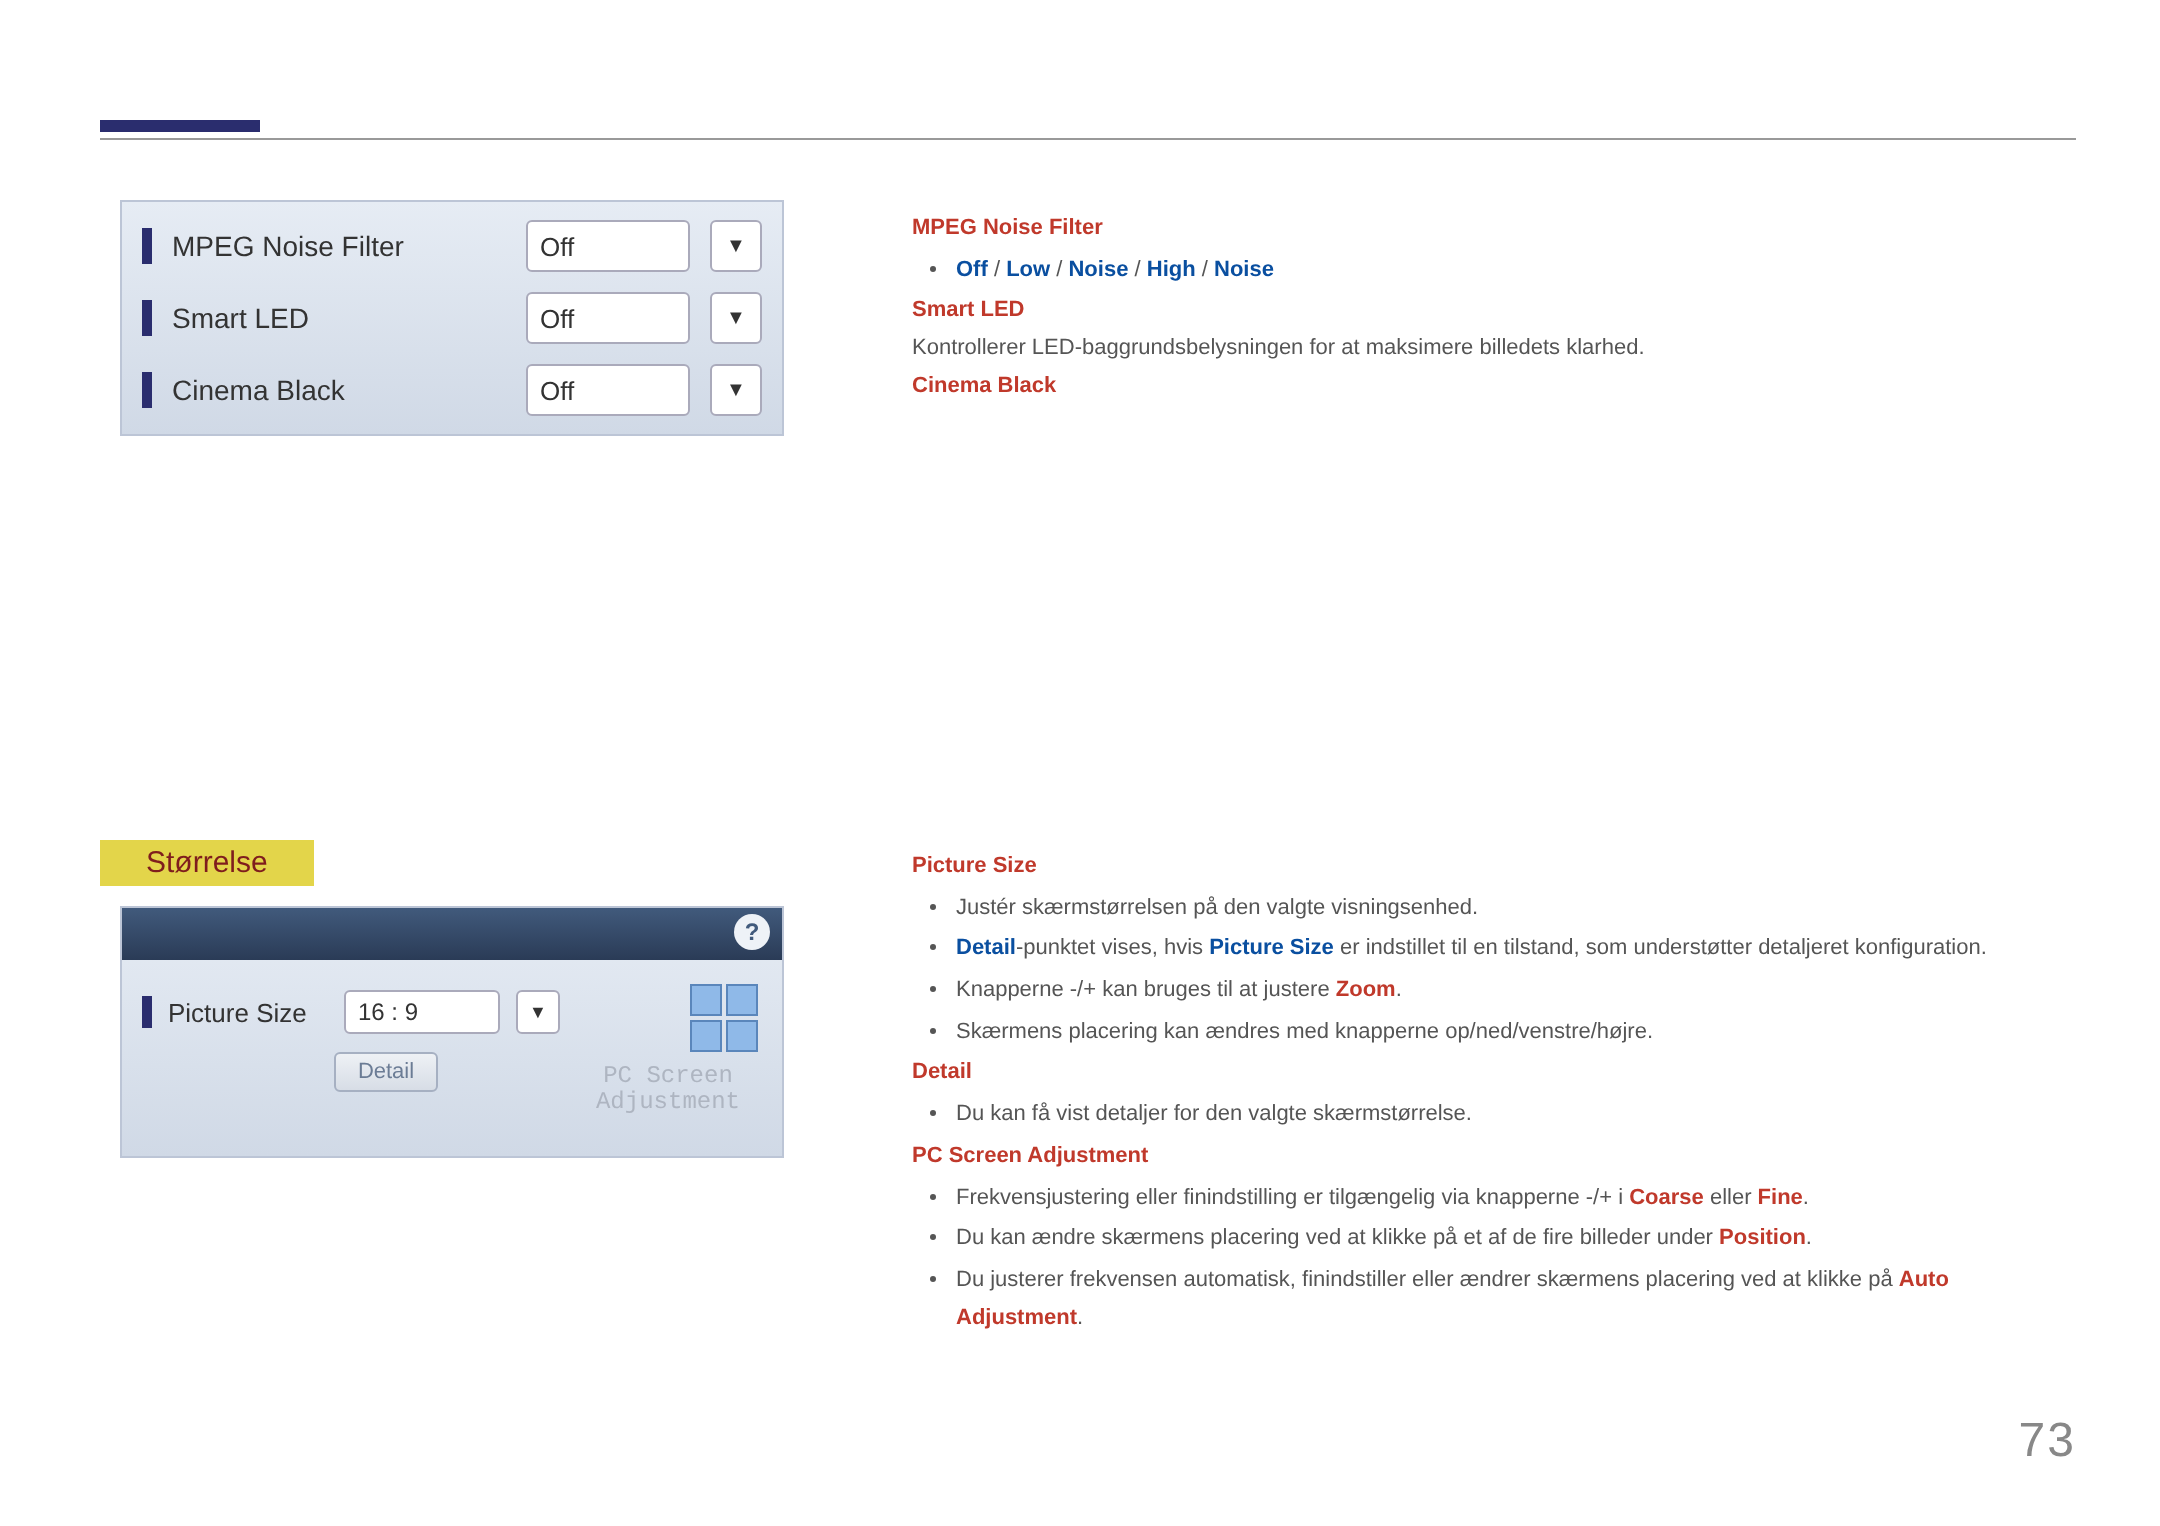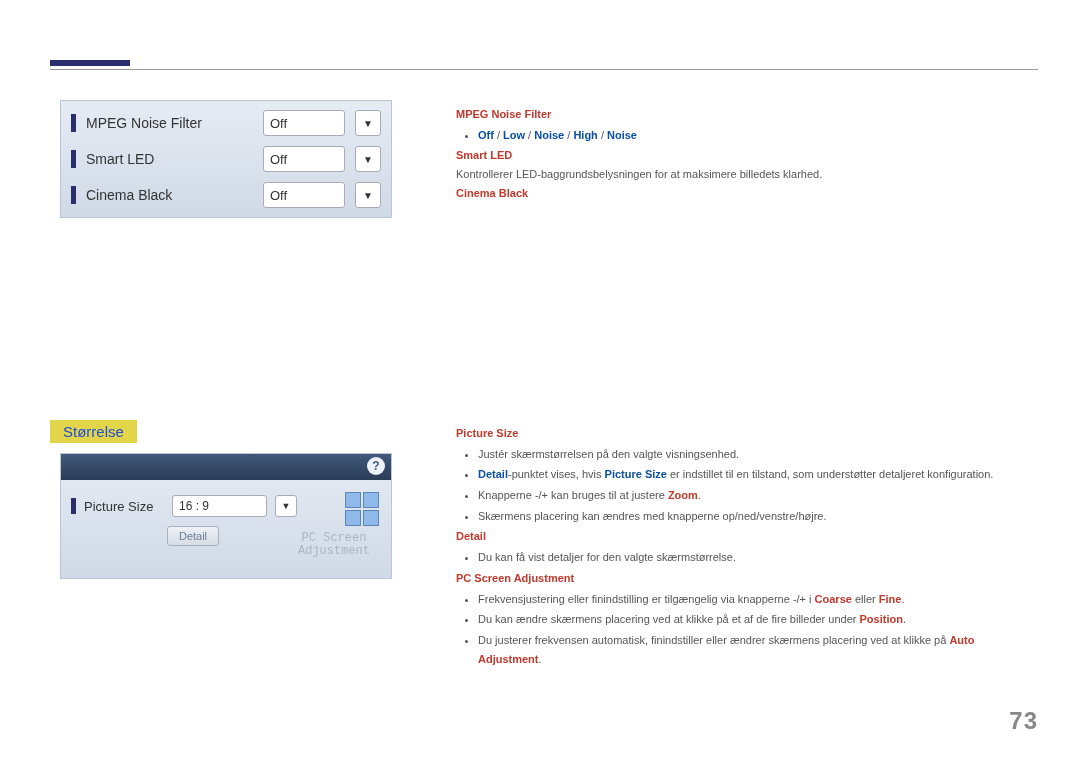--- a/index.html
+++ b/index.html
@@ -8,21 +8,21 @@
     font-family: Arial, Helvetica, sans-serif;
     font-size: 11px;
     color: #555;
     background: #fff;
     width: 1080px;
     height: 763px;
     position: relative;
   }
   .top-band { position: absolute; top: 60px; left: 50px; width: 80px; height: 6px; background: #2a2d6e; }
   .top-rule { position: absolute; top: 69px; left: 50px; right: 42px; height: 1px; background: #999; }
-  .page-num { position: absolute; bottom: 28px; right: 42px; font-size: 24px; color: #888; font-weight: 700; letter-spacing: 1px; }
+  .page-num { position: absolute; bottom: 28px; right: 42px; font-size: 24px; color: #888; font-weight: 400; letter-spacing: 1px; }
 
   
   .panel1 {
     position: absolute; top: 100px; left: 60px; width: 332px; height: 118px;
     background: linear-gradient(#e6ecf4, #d0d9e6);
     border: 1px solid #bcc5d6;
     padding: 8px 10px;
     display: flex; flex-direction: column; gap: 8px;
   }
   .row1 { display: flex; align-items: center; gap: 10px; height: 30px; }
@@ -34,21 +34,21 @@
     font-size: 13px; color: #333;
   }
   .caret {
     width: 26px; height: 26px; background: #fff; border: 1px solid #aab;
     border-radius: 3px; display: flex; align-items: center; justify-content: center;
     font-size: 10px; color: #333;
   }
 
   .section-hdr2 {
     position: absolute; top: 420px; left: 50px;
-    background: #e3d54a; color: #1d4ed8; font-size: 15px; padding: 3px 13px;
+    background: #e3d54a; color: #7f1d1d; font-size: 15px; padding: 3px 23px;
   }
 
   .panel2 {
     position: absolute; top: 453px; left: 60px; width: 332px; height: 126px;
     background: linear-gradient(#e6ecf4, #d0d9e6);
     border: 1px solid #bcc5d6;
   }
   .panel2-top {
     position: absolute; top: 0; left: 0; right: 0; height: 26px;
     background: linear-gradient(#415a7c, #2a3b56);
@@ -56,21 +56,21 @@
   .help-ic {
     position: absolute; top: 3px; right: 6px; width: 18px; height: 18px;
     border-radius: 50%; background: #eef2f7; color: #415a7c;
     display: flex; align-items: center; justify-content: center; font-size: 12px; font-weight: bold;
   }
   .p2-body { position: absolute; top: 38px; left: 0; right: 0; padding: 0 10px; }
   .row2 { display: flex; align-items: center; gap: 8px; height: 28px; }
   .row2 .bar { height: 16px; }
   .row2 .lbl { font-size: 13px; color: #333; width: 80px; }
   .sel2 {
-    width: 95px; height: 22px; background: #fff; border: 1px solid #aab;
+    width: 78px; height: 22px; background: #fff; border: 1px solid #aab;
     border-radius: 3px; display: flex; align-items: center; padding: 0 6px;
     font-size: 12px; color: #333;
   }
   .caret2 {
     width: 22px; height: 22px; background: #fff; border: 1px solid #aab;
     border-radius: 3px; display: flex; align-items: center; justify-content: center;
     font-size: 9px; color: #333;
   }
   .detail-btn {
     margin-top: 6px; margin-left: 96px; width: 52px; height: 20px;

